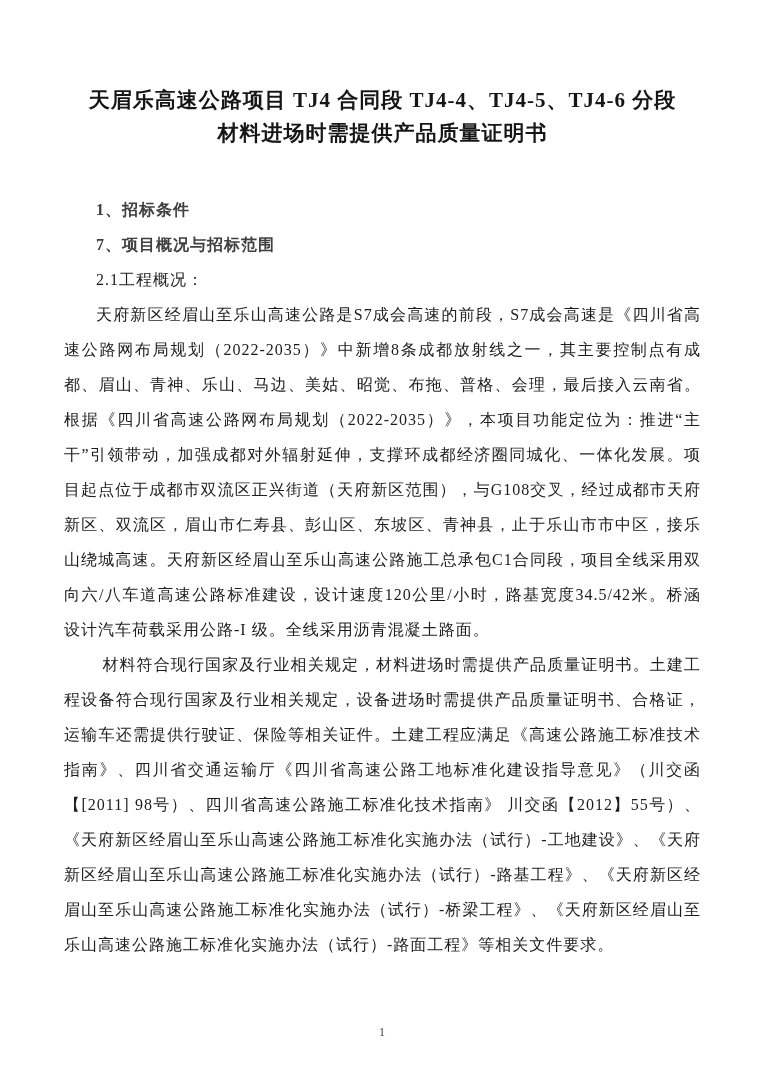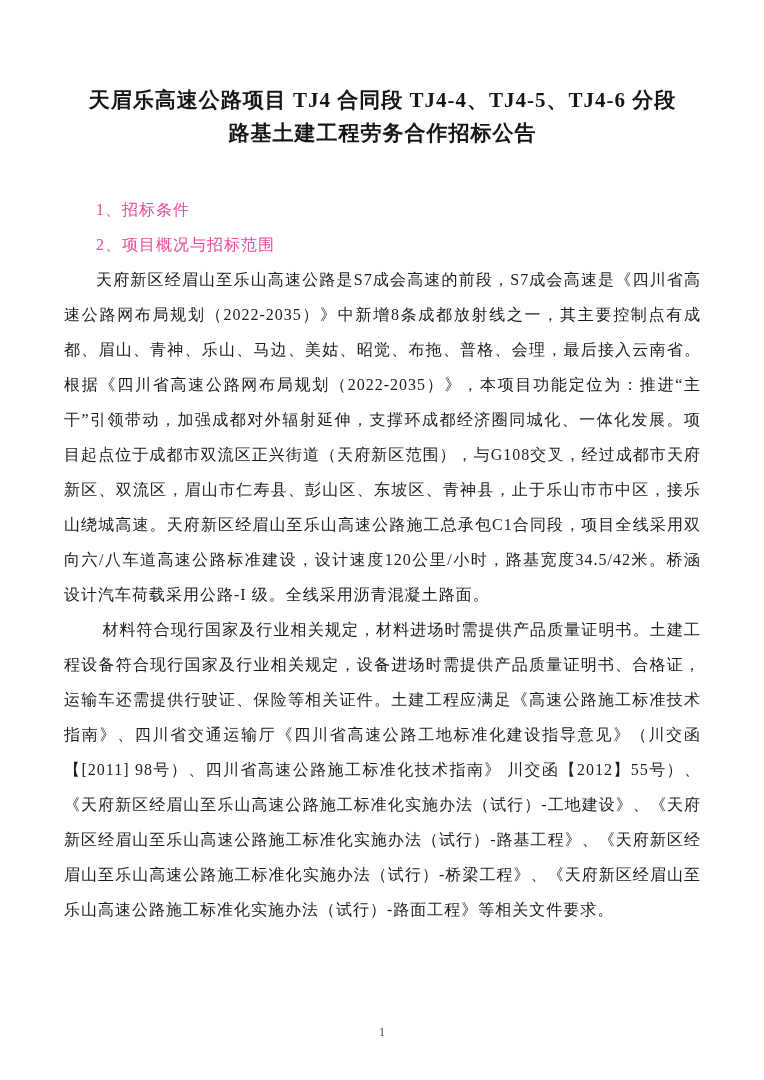--- a/index.html
+++ b/index.html
@@ -31,21 +31,21 @@
   .content {
     margin-top: 42px;
     font-size: 16px;
     line-height: 35px;
     letter-spacing: 1px;
     text-align: justify;
     color: #1c1c1c;
   }
   .content .block { text-indent: 2em; }
   .content .para { text-indent: 2em; }
-  .content .heading { font-weight: normal; color: #ec4899; }
+  .content .heading { font-weight: bold; color: #404040; }
   .content .subheading { font-weight: normal; }
   .content .para-deep { text-indent: 2.4em; }
   .page-footer {
     position: absolute;
     bottom: 40px;
     left: 0;
     width: 100%;
     text-align: center;
     font-size: 12px;
     color: #444444;
@@ -53,29 +53,30 @@
   }
 </style>
 </head>
 <body>
 
 <div class="page">
   <div class="page-inner">
 
     <h1 class="doc-title">
       <span class="title-line">天眉乐高速公路项目 TJ4 合同段 TJ4-4、TJ4-5、TJ4-6 分段</span>
-      <span class="title-line">路基土建工程劳务合作招标公告</span>
+      <span class="title-line">材料进场时需提供产品质量证明书</span>
     </h1>
 
     <div class="content">
       <div class="block heading">1、招标条件</div>
 
 
-      <div class="block heading">2、项目概况与招标范围</div>
+      <div class="block heading">7、项目概况与招标范围</div>
 
+      <div class="block subheading">2.1工程概况：</div>
 
       <div class="para">天府新区经眉山至乐山高速公路是S7成会高速的前段，S7成会高速是《四川省高速公路网布局规划（2022-2035）》中新增8条成都放射线之一，其主要控制点有成都、眉山、青神、乐山、马边、美姑、昭觉、布拖、普格、会理，最后接入云南省。根据《四川省高速公路网布局规划（2022-2035）》，本项目功能定位为：推进“主干”引领带动，加强成都对外辐射延伸，支撑环成都经济圈同城化、一体化发展。项目起点位于成都市双流区正兴街道（天府新区范围），与G108交叉，经过成都市天府新区、双流区，眉山市仁寿县、彭山区、东坡区、青神县，止于乐山市市中区，接乐山绕城高速。天府新区经眉山至乐山高速公路施工总承包C1合同段，项目全线采用双向六/八车道高速公路标准建设，设计速度120公里/小时，路基宽度34.5/42米。桥涵设计汽车荷载采用公路-I 级。全线采用沥青混凝土路面。</div>
 
 
       <div class="para para-deep">材料符合现行国家及行业相关规定，材料进场时需提供产品质量证明书。土建工程设备符合现行国家及行业相关规定，设备进场时需提供产品质量证明书、合格证，运输车还需提供行驶证、保险等相关证件。土建工程应满足《高速公路施工标准技术指南》、四川省交通运输厅《四川省高速公路工地标准化建设指导意见》（川交函【[2011] 98号）、四川省高速公路施工标准化技术指南》 川交函【2012】55号）、《天府新区经眉山至乐山高速公路施工标准化实施办法（试行）-工地建设》、《天府新区经眉山至乐山高速公路施工标准化实施办法（试行）-路基工程》、《天府新区经眉山至乐山高速公路施工标准化实施办法（试行）-桥梁工程》、《天府新区经眉山至乐山高速公路施工标准化实施办法（试行）-路面工程》等相关文件要求。</div>
     </div>
   </div>
 
   <div class="page-footer">1</div>
 </div>

